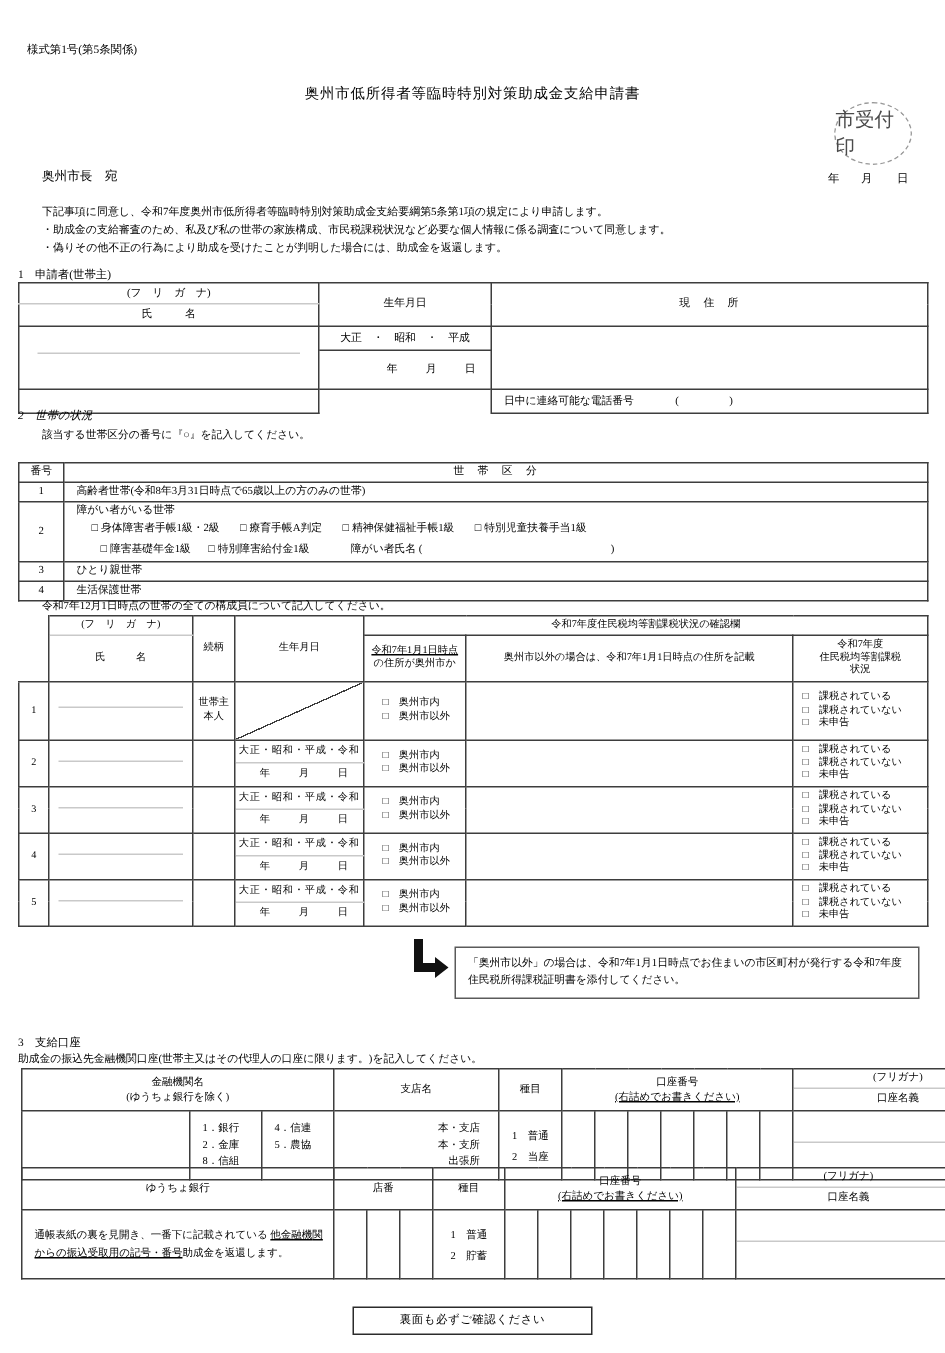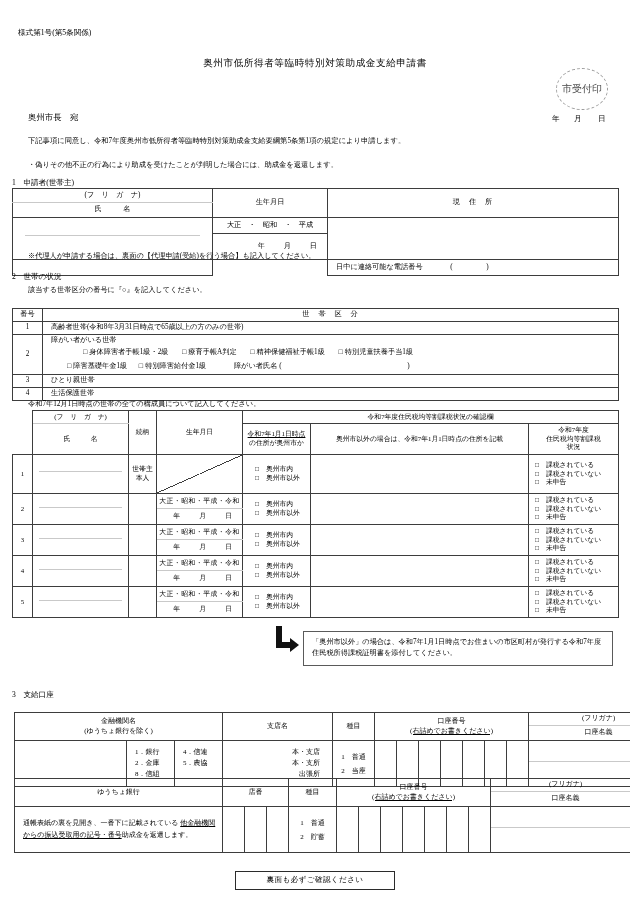--- a/index.html
+++ b/index.html
@@ -43,40 +43,40 @@
   }
 
   
   .stamp {
     position: absolute;
     left: 556px; top: 68px;
     width: 50px; height: 40px;
     border: 1px dashed #9a9a9a;
     border-radius: 50%;
     display: flex; align-items: center; justify-content: center;
-    font-size: 10px;
+    font-size: 13px;
     color: #4a4a4a;
   }
   .stamp-date { left: 552px; top: 114px; font-size: 7.6px; }
   .stamp-date span { display: inline-block; }
   .stamp-date .g1 { width: 22px; text-align: left; }
   .stamp-date .g2 { width: 24px; text-align: left; }
 
   
   .addressee { left: 28px; top: 112px; font-size: 8.4px; }
 
   
   .pre1 { left: 28px; top: 136px; font-size: 7.3px; }
   .pre2 { left: 28px; top: 148px; font-size: 7.3px; }
   .pre3 { left: 28px; top: 160px; font-size: 7.3px; }
 
   
   .sec { font-size: 7.6px; }
   .sec-1 { left: 12px; top: 178px; }
-  .sec-2 { left: 12px; top: 272px; }
+  .sec-2 { left: 12px; top: 272px; font-style: italic; }
   .sec-3 { left: 12px; top: 690px; }
 
   .note-line { font-size: 7.2px; }
   .n-proxy { left: 28px; top: 252px; }
   .n-h1 { left: 28px; top: 286px; }
   .n-h2 { left: 28px; top: 298px; }
   .n-members { left: 28px; top: 400px; }
   .n-bank { left: 12px; top: 702px; }
 
   
@@ -229,20 +229,21 @@
   <div class="stamp">
     <span>市受付印</span>
   </div>
   <div class="t stamp-date">
     <span class="g1">年</span><span class="g2">月</span><span>日</span>
   </div>
 
   <div class="t addressee">奥州市長　宛</div>
 
   <div class="t pre1">下記事項に同意し、令和7年度奥州市低所得者等臨時特別対策助成金支給要綱第5条第1項の規定により申請します。</div>
+  <div class="t pre2">・助成金の支給審査のため、私及び私の世帯の家族構成、市民税課税状況など必要な個人情報に係る調査について同意します。</div>
   <div class="t pre3">・偽りその他不正の行為により助成を受けたことが判明した場合には、助成金を返還します。</div>
 
   <div class="t sec sec-1">1　申請者(世帯主)</div>
 
   <table id="tbl-applicant">
     <colgroup>
       <col style="width:200px">
       <col style="width:115px">
       <col style="width:291px">
     </colgroup>
@@ -272,21 +273,20 @@
           <span>日中に連絡可能な電話番号</span>
           <span style="display:inline-block;width:24px"></span>
           <span>(</span>
           <span style="display:inline-block;width:30px"></span>
           <span>)</span>
         </td>
       </tr>
     </tbody>
   </table>
 
-  <div class="t note-line n-proxy">※代理人が申請する場合は、裏面の【代理申請(受給)を行う場合】も記入してください。</div>
 
   <div class="t sec sec-2">2　世帯の状況</div>
   <div class="t note-line n-h1">該当する世帯区分の番号に『○』を記入してください。</div>
 
   <table id="tbl-category">
     <colgroup>
       <col style="width:30px">
       <col style="width:576px">
     </colgroup>
     <tbody>
@@ -296,21 +296,21 @@
       </tr>
       <tr>
         <td style="height:12px">1</td>
         <td class="lbl">高齢者世帯(令和8年3月31日時点で65歳以上の方のみの世帯)</td>
       </tr>
       <tr>
         <td rowspan="3">2</td>
         <td class="lbl" style="height:11px;border-bottom:none">障がい者がいる世帯</td>
       </tr>
       <tr>
-        <td class="lbl" style="height:14px;border-top:none;border-bottom:none;padding-left:40px">
+        <td class="lbl" style="height:14px;border-top:none;border-bottom:none;padding-left:18px">
           <span class="chk">□</span><span>身体障害者手帳1級・2級</span>
           <span style="display:inline-block;width:10px"></span>
           <span class="chk">□</span><span>療育手帳A判定</span>
           <span style="display:inline-block;width:10px"></span>
           <span class="chk">□</span><span>精神保健福祉手帳1級</span>
           <span style="display:inline-block;width:10px"></span>
           <span class="chk">□</span><span>特別児童扶養手当1級</span>
         </td>
       </tr>
       <tr>
@@ -483,20 +483,21 @@
   </table>
 
   <div class="arrow-wrap">
     <div class="stem"></div>
     <div class="shaft"></div>
     <div class="head"></div>
   </div>
   <div class="callout">「奥州市以外」の場合は、令和7年1月1日時点でお住まいの市区町村が発行する令和7年度住民税所得課税証明書を添付してください。</div>
 
   <div class="t sec sec-3">3　支給口座</div>
+  <div class="t note-line n-bank">助成金の振込先金融機関口座(世帯主又はその代理人の口座に限ります。)を記入してください。</div>
 
   <table id="tbl-bank1">
     <colgroup>
       <col style="width:112px">
       <col style="width:48px">
       <col style="width:48px">
       <col style="width:110px">
       <col style="width:42px">
       <col style="width:22px">
         <col style="width:22px">

